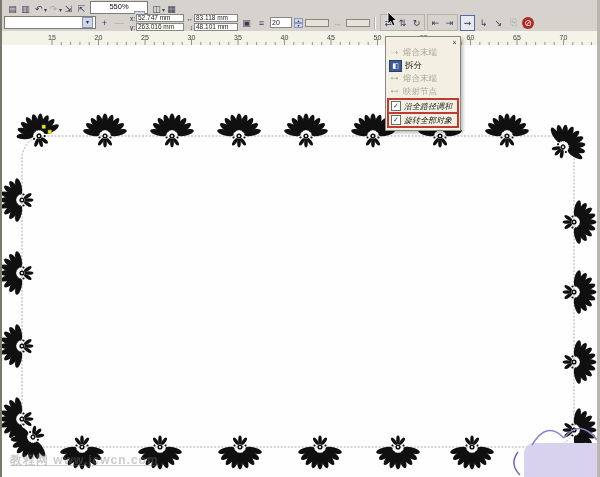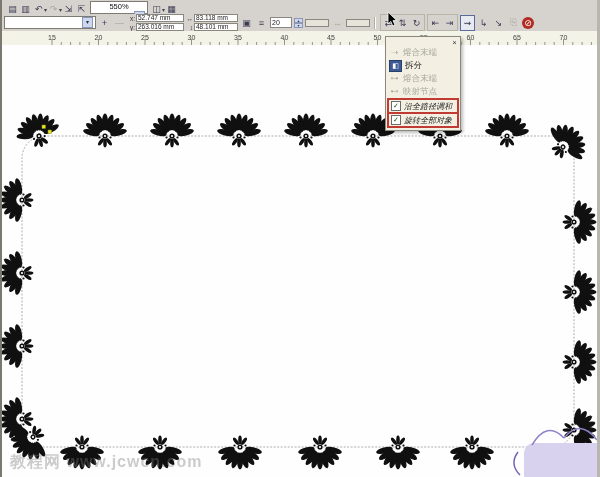--- a/index.html
+++ b/index.html
@@ -47,22 +47,22 @@
   .fitem.gray{color:#aaa79c;}
   .ficon{width:11px;height:10px;font-size:8px;display:inline-flex;align-items:center;justify-content:center;}
   .ficon.boxed{background:#3d5a96;color:#fff;font-size:7px;border:1px solid #26406e;}
   .fcheckrow{display:flex;align-items:center;gap:3px;height:12px;padding:0 2px;
              border:2px solid #c23b33;margin:0 1px;font-size:8px;color:#222;}
   .cbox{width:8px;height:8px;background:#fff;border:1px solid #6b6b6b;font-size:7px;line-height:8px;
         text-align:center;color:#1a4d1a;}
   
   #cursor{position:absolute;left:385px;top:12px;z-index:30;}
   
-  #watermark{position:absolute;left:8px;top:452px;font-size:16px;font-weight:bold;
-             color:rgba(120,120,120,.38);letter-spacing:1px;z-index:5;}
+  #watermark{position:absolute;left:8px;top:452px;font-size:12px;font-weight:bold;
+             color:rgba(120,120,120,.38);letter-spacing:1px;z-index:5;text-decoration:underline;}
   #patch{position:absolute;left:522px;top:443px;width:78px;height:34px;background:#d8d2ef;
          border-top-left-radius:10px;z-index:6;}
   #catlines{position:absolute;left:505px;top:418px;z-index:7;}
 </style>
 </head>
 <body>
 
 <div id="toolbar1" class="tbrow">
   <span id="tb1-left"><span class="tbtn">▤</span><span class="tbtn">▥</span><span class="tbtn">↶</span><span class="darr">▾</span><span class="tbtn gray">↷</span><span class="darr">▾</span><span class="tbtn">⇲</span><span class="tbtn">⇱</span></span>
   <span class="combo" style="width:52px">

